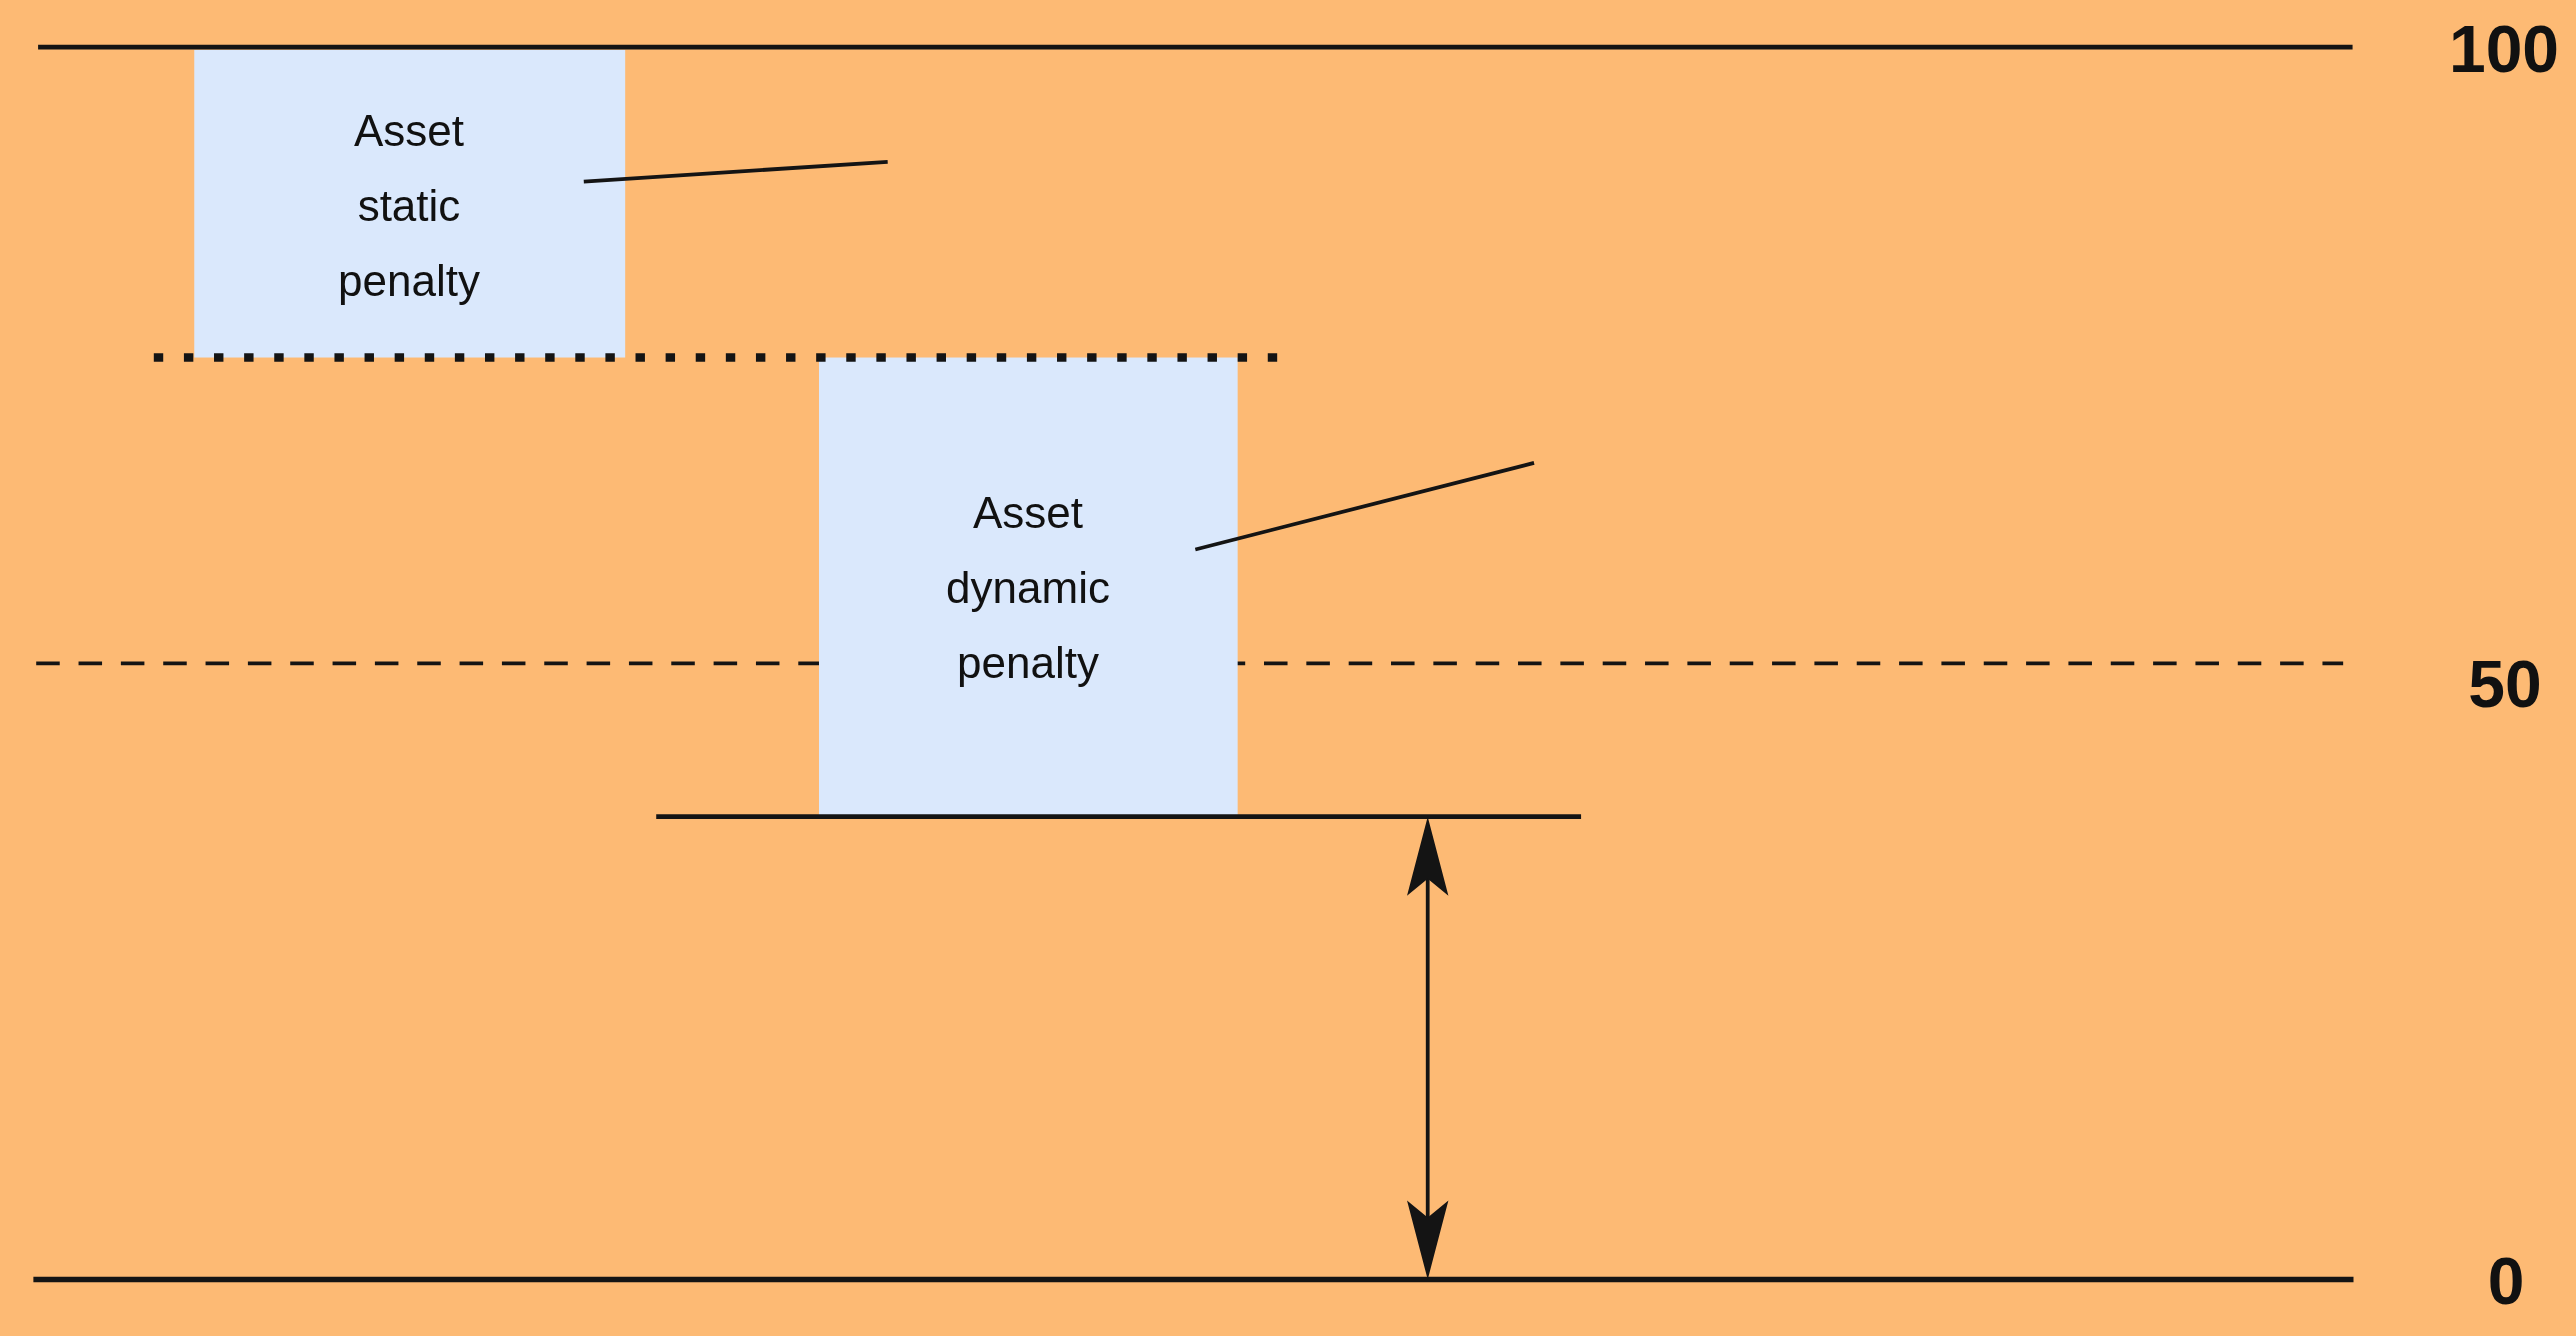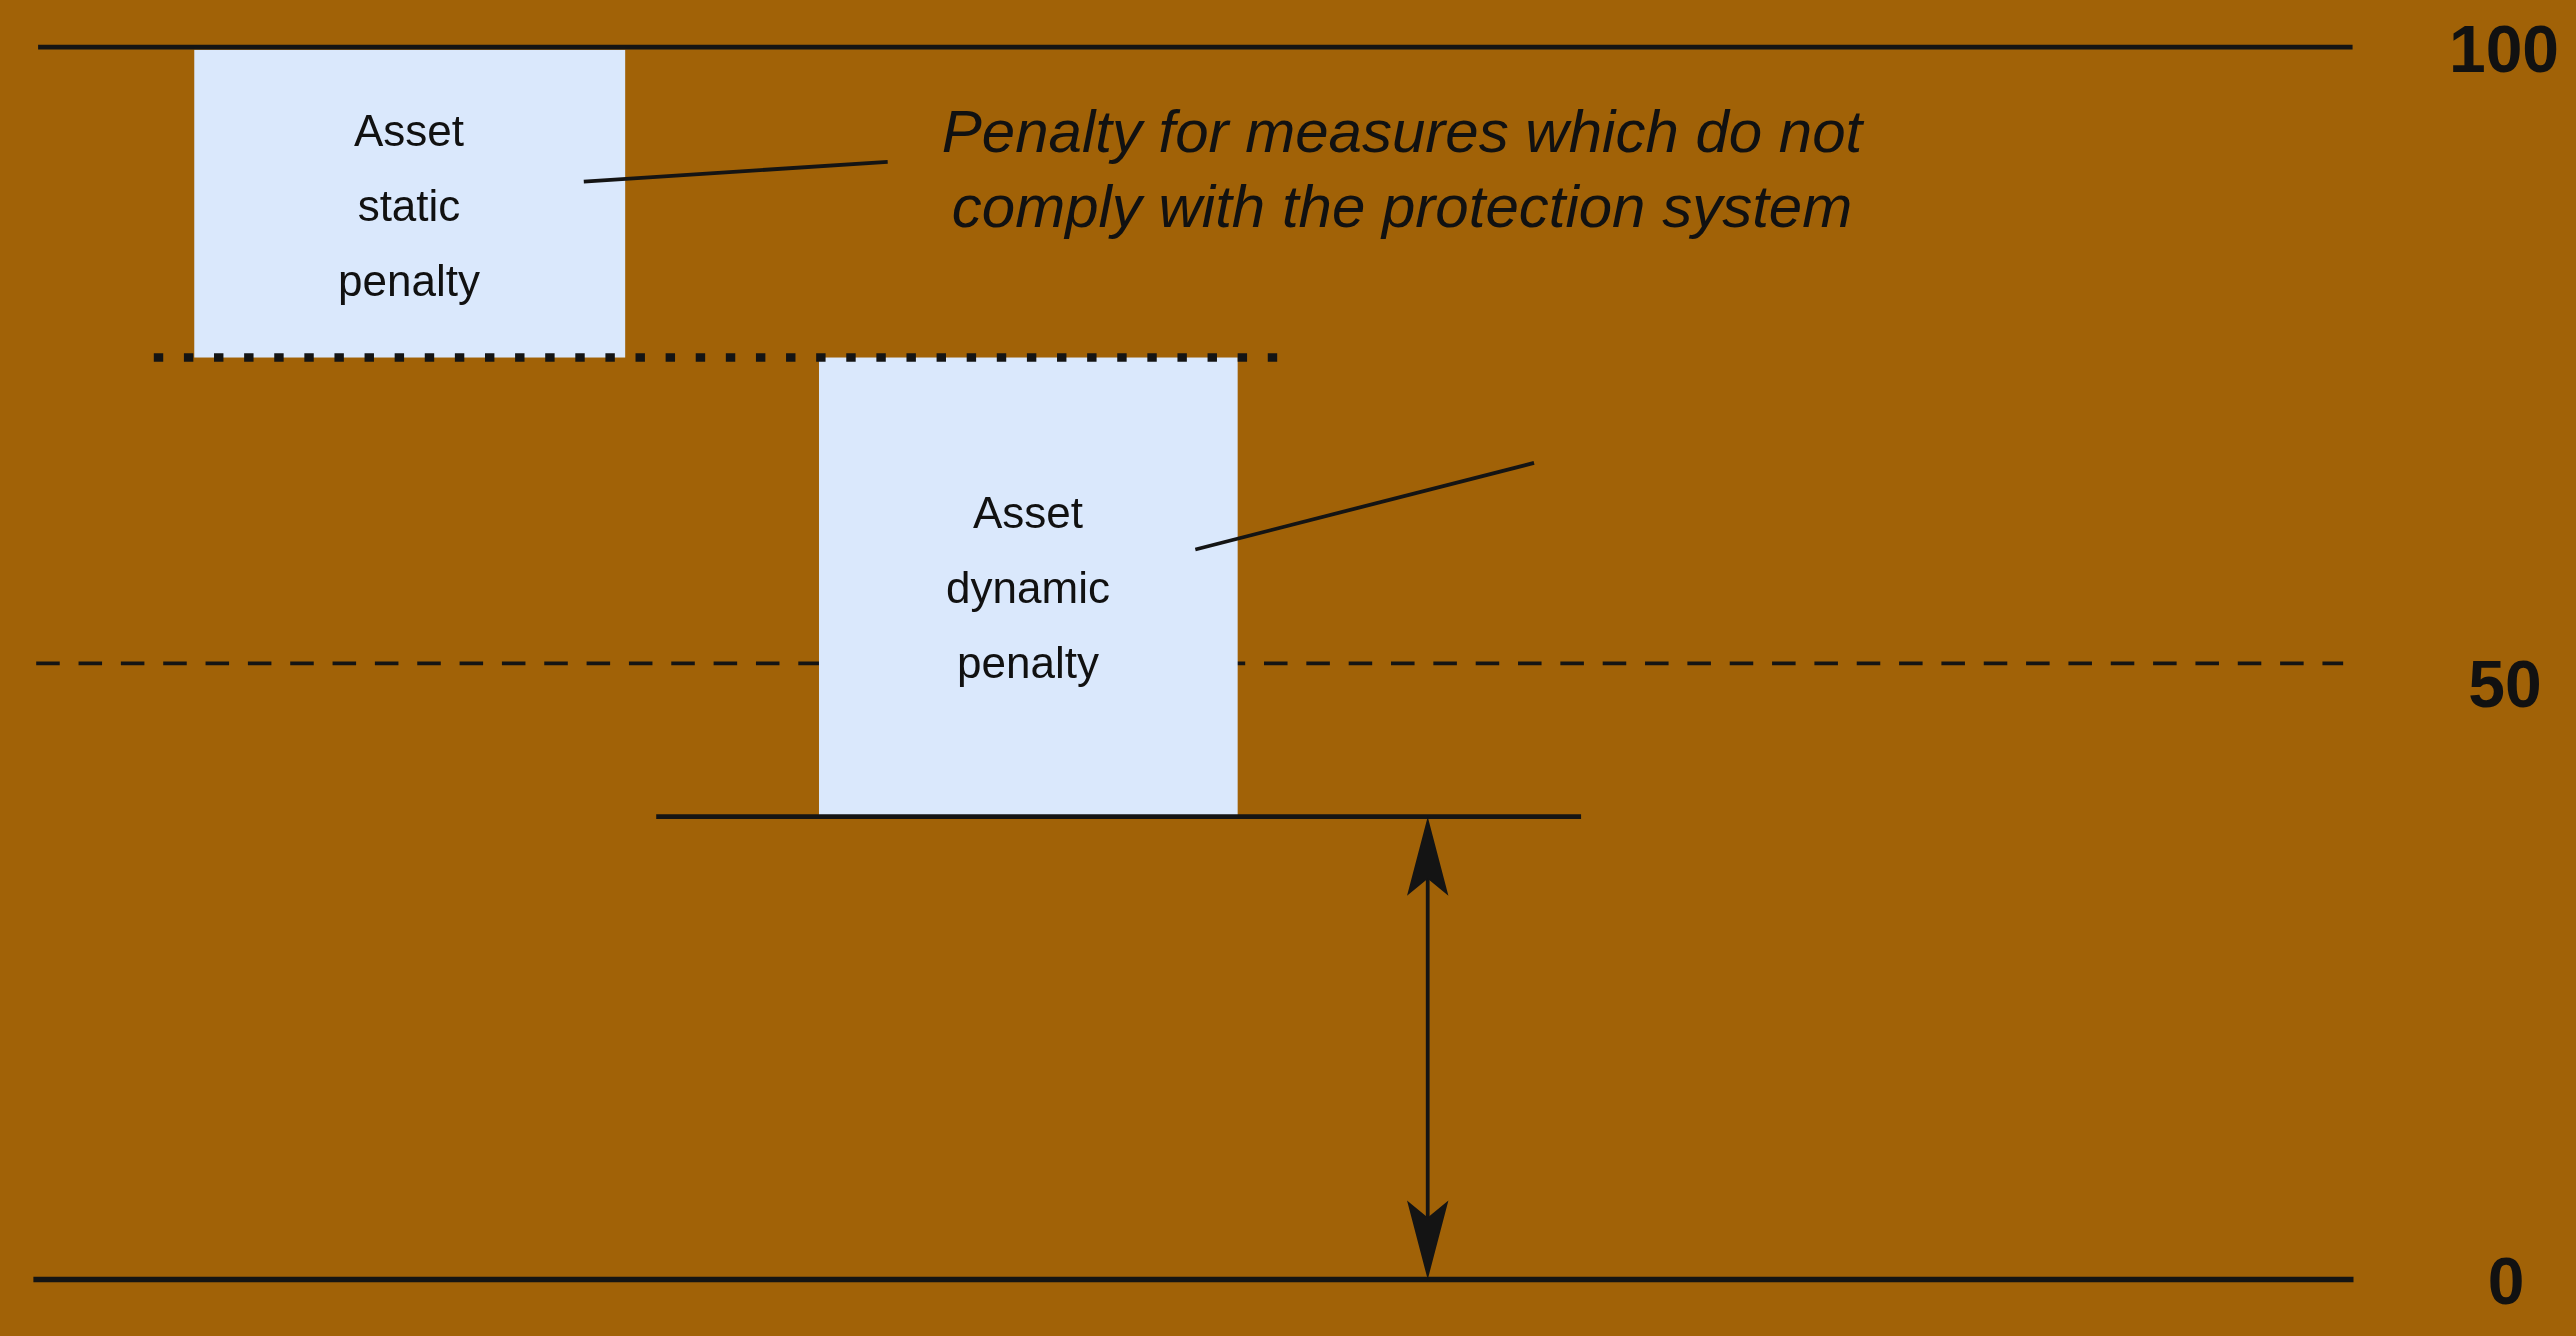--- a/index.html
+++ b/index.html
@@ -8,21 +8,21 @@
     background: #ffffff;
     width: 2576px;
     height: 1336px;
     font-family: "Liberation Sans", sans-serif;
   }
   .canvas {
     position: absolute;
     top: 0; left: 0;
     width: 2576px;
     height: 1336px;
-    background: #a16207;
+    background: #fdba74;
     overflow: hidden;
   }
   .layer-svg {
     position: absolute;
     top: 0; left: 0;
   }
   .txt {
     position: absolute;
     transform: translate(-50%, -50%);
     white-space: pre-line;
@@ -83,18 +83,16 @@
   <div class="txt scale-label" style="left:2505px; top:644px;margin-top:40px;">50</div>
   <div class="txt scale-label" style="left:2506px; top:1281px;">0</div>
 
   <div class="txt box-label" style="left:409px; top:205px;">Asset
 static
 penalty</div>
   <div class="txt box-label" style="left:1028px; top:587px;">Asset
 dynamic
 penalty</div>
 
-  <div class="txt note" style="left:1402px; top:169px;">Penalty for measures which do not
-comply with the protection system</div>
 
 
 </div>
 
 
 </body></html>

